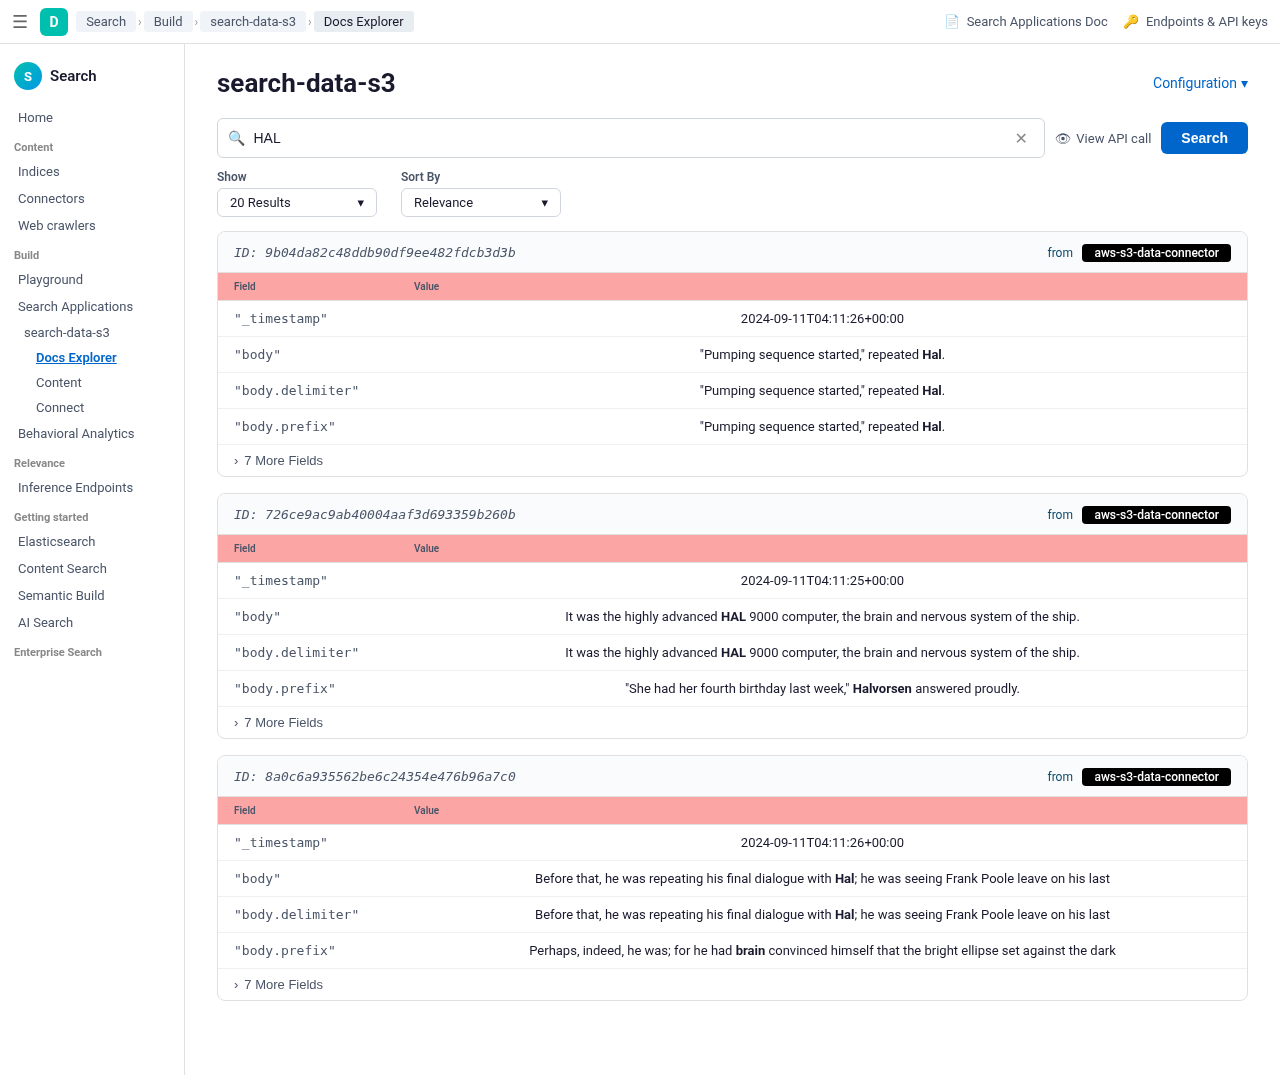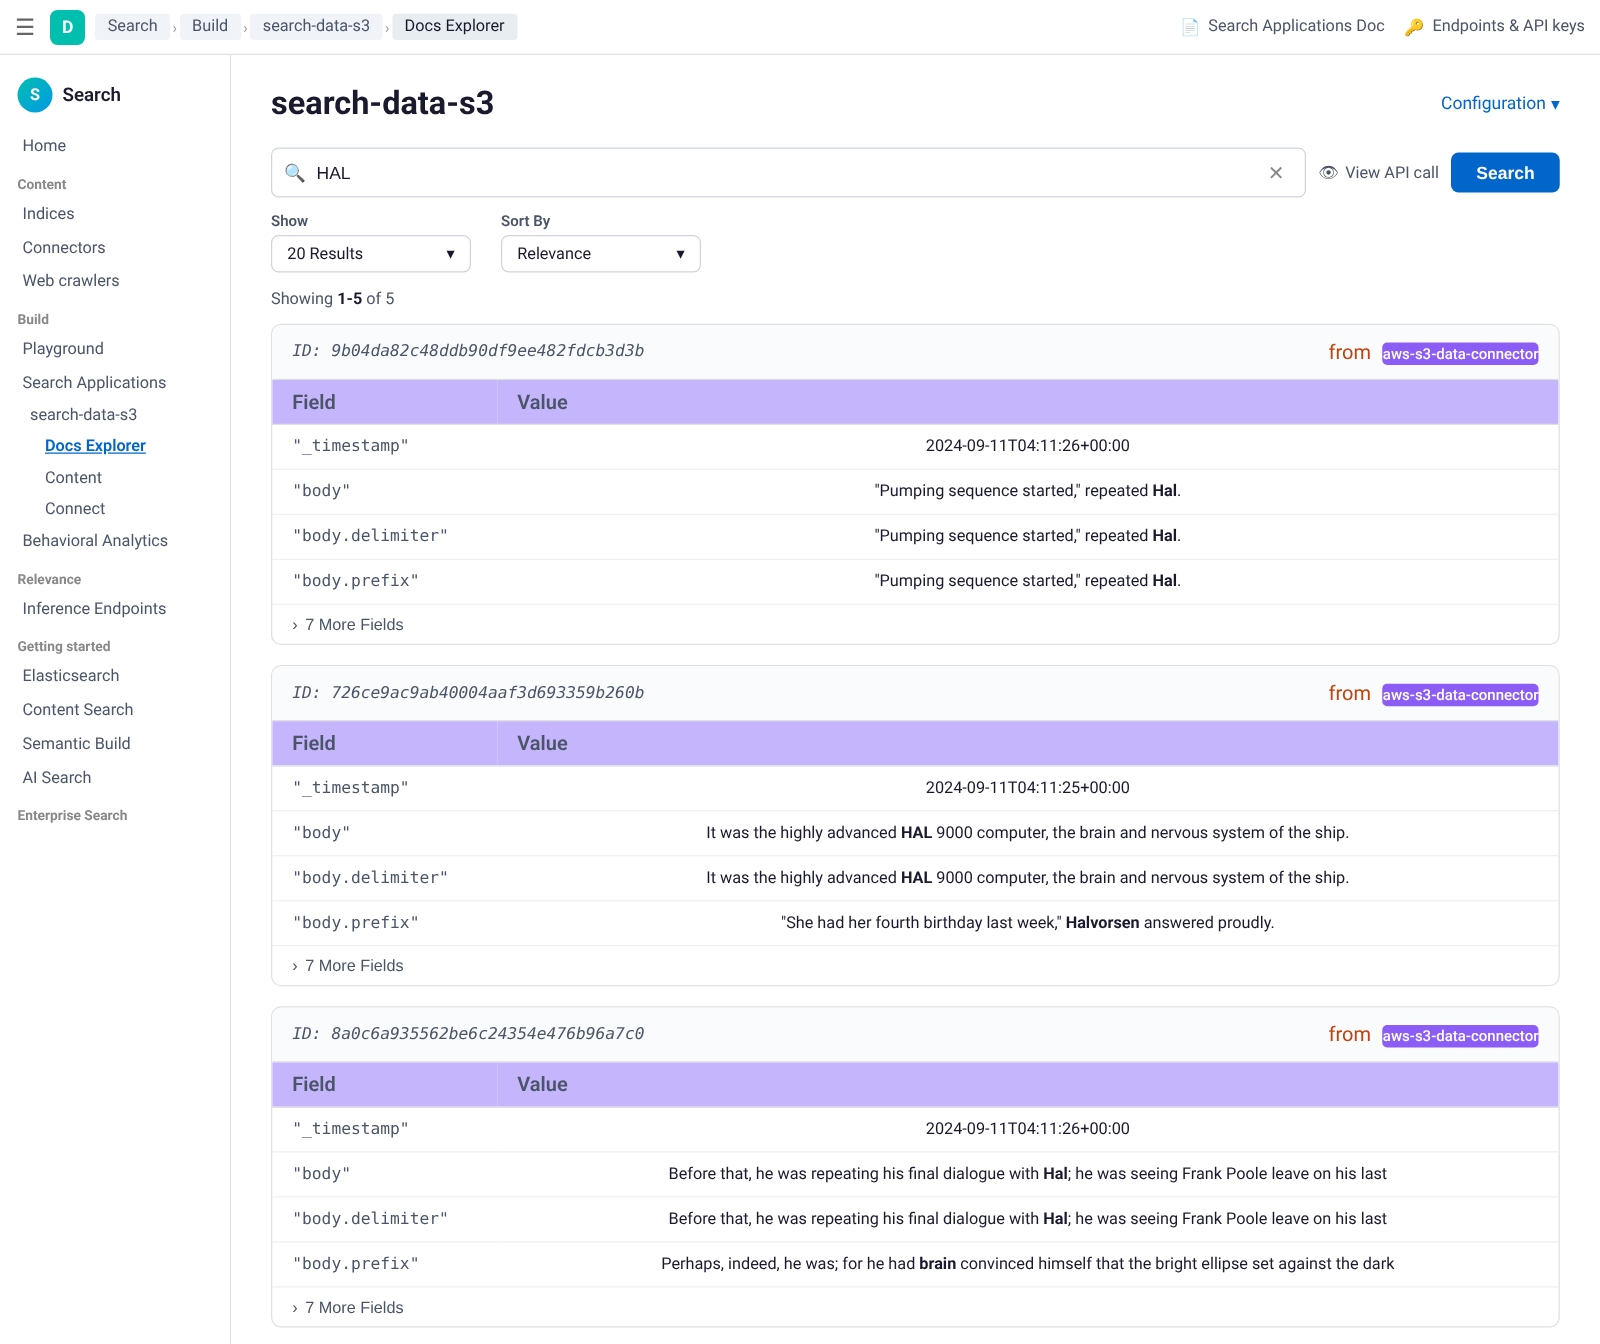--- a/index.html
+++ b/index.html
@@ -48,24 +48,24 @@
     .control-select { display: flex; align-items: center; justify-content: space-between; border: 1px solid #d0d5dd; border-radius: 6px; padding: 6px 12px; min-width: 160px; cursor: pointer; font-size: 13px; color: #1a1a2e; background: #fff; }
 
     
     .results-info { font-size: 13px; color: #4a5568; margin-bottom: 12px; }
     .results-info strong { font-weight: 700; color: #1a1a2e; }
 
     
     .result-card { border: 1px solid #e0e0e0; border-radius: 8px; margin-bottom: 16px; overflow: hidden; }
     .result-card-header { display: flex; align-items: center; justify-content: space-between; padding: 12px 16px; background: #fafbfc; border-bottom: 1px solid #e0e0e0; }
     .result-id { font-size: 13px; color: #4a5568; font-family: monospace; font-style: italic; }
-    .result-connector-badge { background: #8b5cf6; color: #fff; border-radius: 4px; padding: 2px 0; font-size: 12px; font-weight: 500; }
-    .from-label { font-size: 16px; color: #c2410c; margin-right: 6px; }
+    .result-connector-badge { background: #000000; color: #fff; border-radius: 4px; padding: 2px 12px; font-size: 12px; font-weight: 500; }
+    .from-label { font-size: 12px; color: #0c4a6e; margin-right: 6px; }
     .result-table { width: 100%; border-collapse: collapse; }
-    .result-table th { text-align: left; padding: 8px 16px; font-size: 16px; font-weight: 600; color: #4a5568; border-bottom: 1px solid #e0e0e0; background: #c4b5fd; }
+    .result-table th { text-align: left; padding: 8px 16px; font-size: 10px; font-weight: 600; color: #4a5568; border-bottom: 1px solid #e0e0e0; background: #fca5a5; }
     .result-table td { padding: 10px 16px; font-size: 13px; color: #1a1a2e; border-bottom: 1px solid #f0f0f0; vertical-align: top; }
     .result-table td:first-child { font-family: monospace; color: #4a5568; width: 180px; }
     .result-table td:last-child { color: #1a1a2e; text-align: center; }
     .result-table tr:last-child td { border-bottom: none; }
     .highlight { font-weight: 700; }
     .more-fields-row { padding: 8px 16px; border-top: 1px solid #f0f0f0; }
     .more-fields-btn { display: flex; align-items: center; gap: 6px; font-size: 13px; color: #4a5568; cursor: pointer; background: none; border: none; }
   </style>
 </head>
 <body>
@@ -156,23 +156,20 @@
       </div>
       <div class="control-group">
         <div class="control-label">Sort By</div>
         <div class="control-select">
           <span>Relevance</span>
           <span>▾</span>
         </div>
       </div>
     </div>
 
-    <div class="results-info">
-      Showing <strong>1-5</strong> of 5
-    </div>
 
     <div>
 
       <div class="result-card">
         <div class="result-card-header">
           <span class="result-id">ID: 9b04da82c48ddb90df9ee482fdcb3d3b</span>
           <div>
             <span class="from-label">from</span>
             <span class="result-connector-badge">aws-s3-data-connector</span>
           </div>

